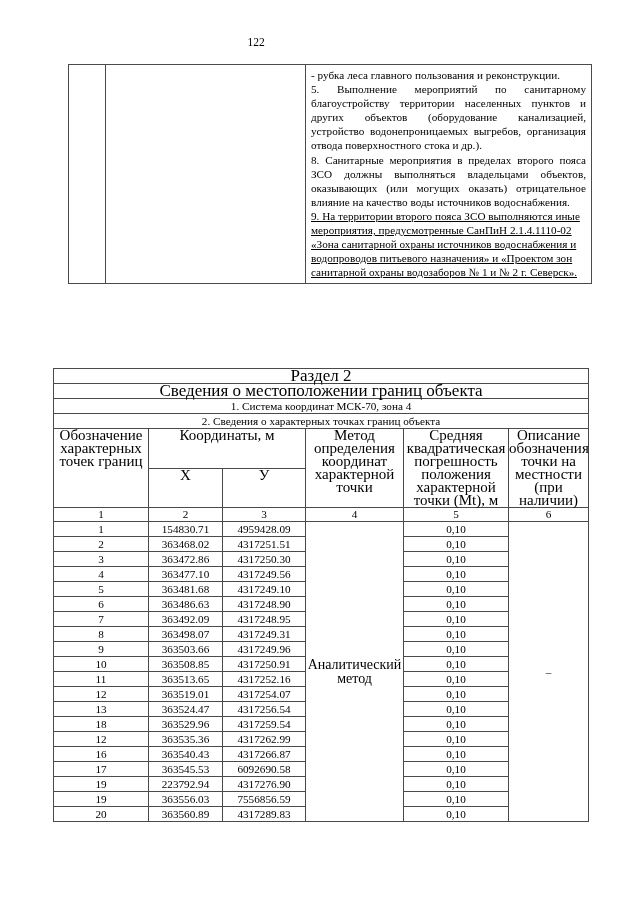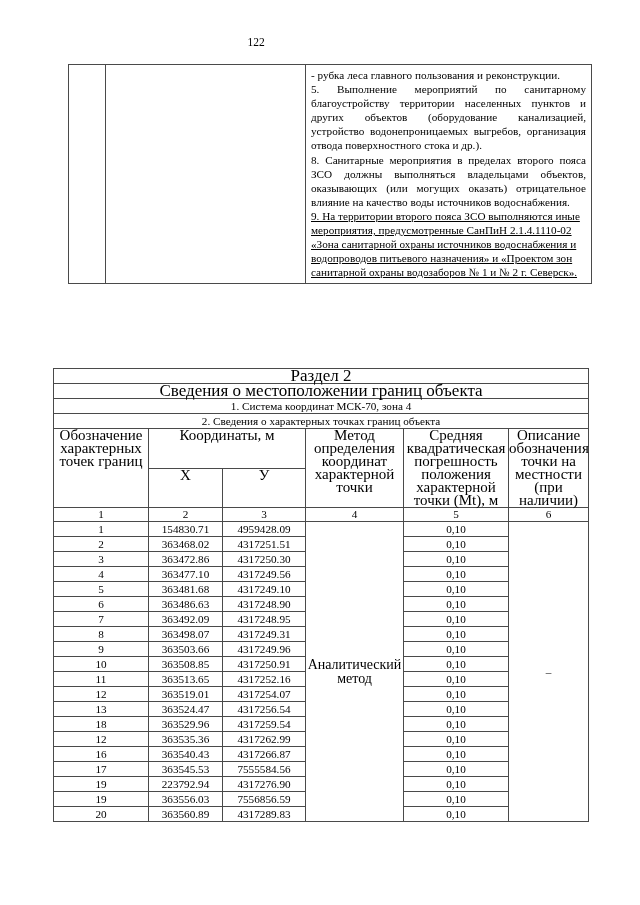--- a/index.html
+++ b/index.html
@@ -291,21 +291,21 @@
       </tr>
       <tr>
         <td class="cell">16</td>
         <td class="cell">363540.43</td>
         <td class="cell">4317266.87</td>
         <td class="cell">0,10</td>
       </tr>
       <tr>
         <td class="cell">17</td>
         <td class="cell">363545.53</td>
-        <td class="cell">7555584.56</td>
+        <td class="cell">6092690.58</td>
         <td class="cell">0,10</td>
       </tr>
       <tr>
         <td class="cell">19</td>
         <td class="cell">223792.94</td>
         <td class="cell">4317276.90</td>
         <td class="cell">0,10</td>
       </tr>
       <tr>
         <td class="cell">19</td>

